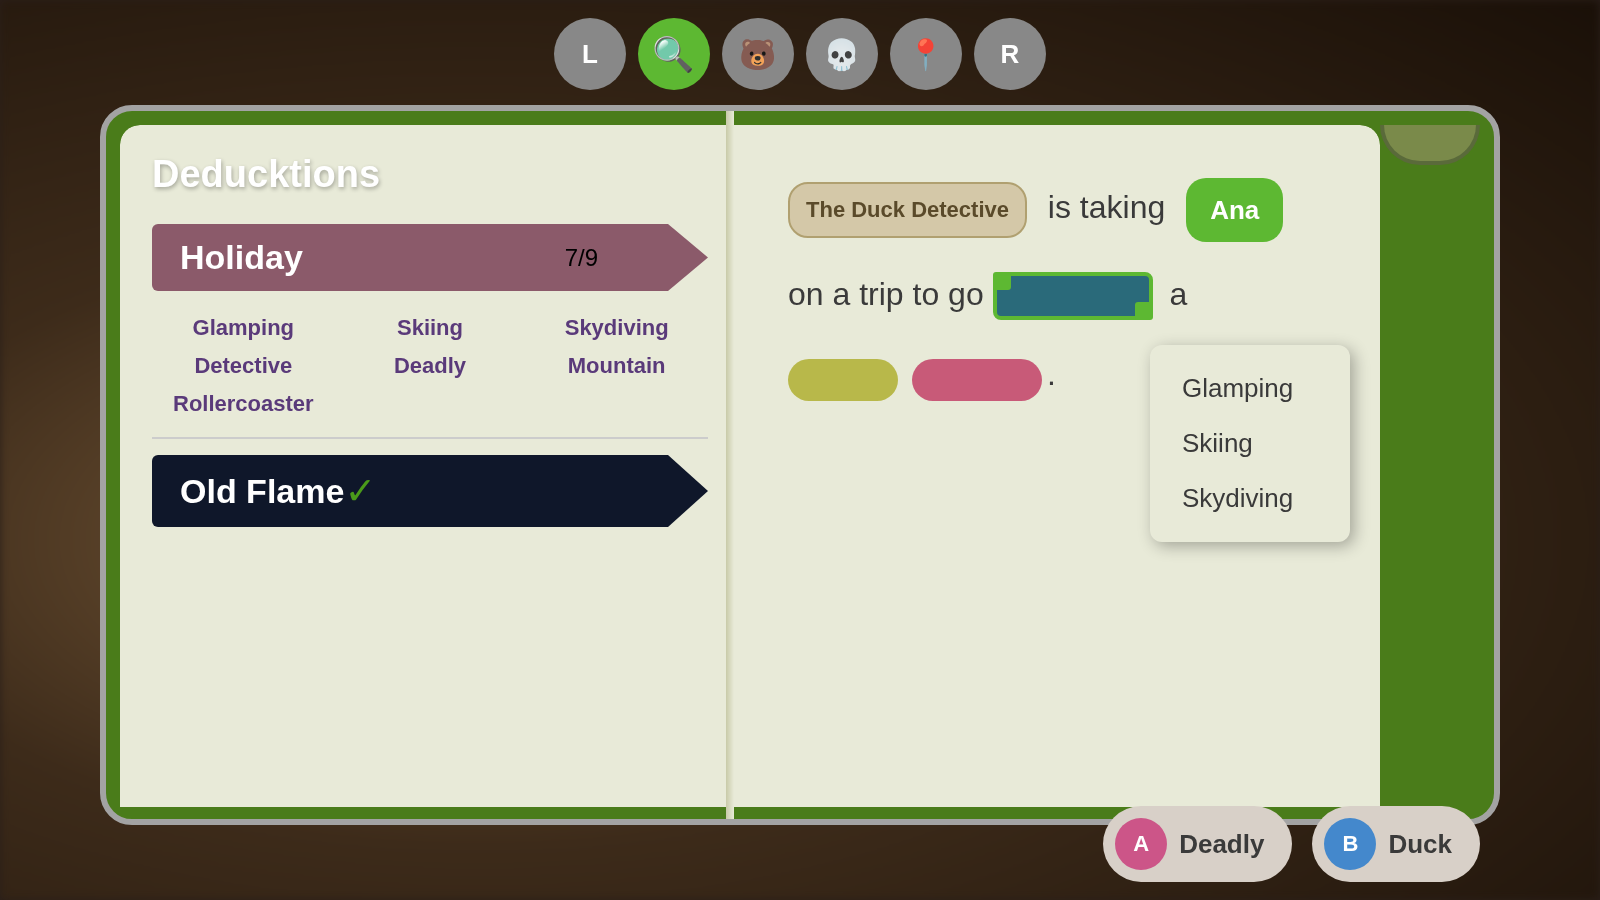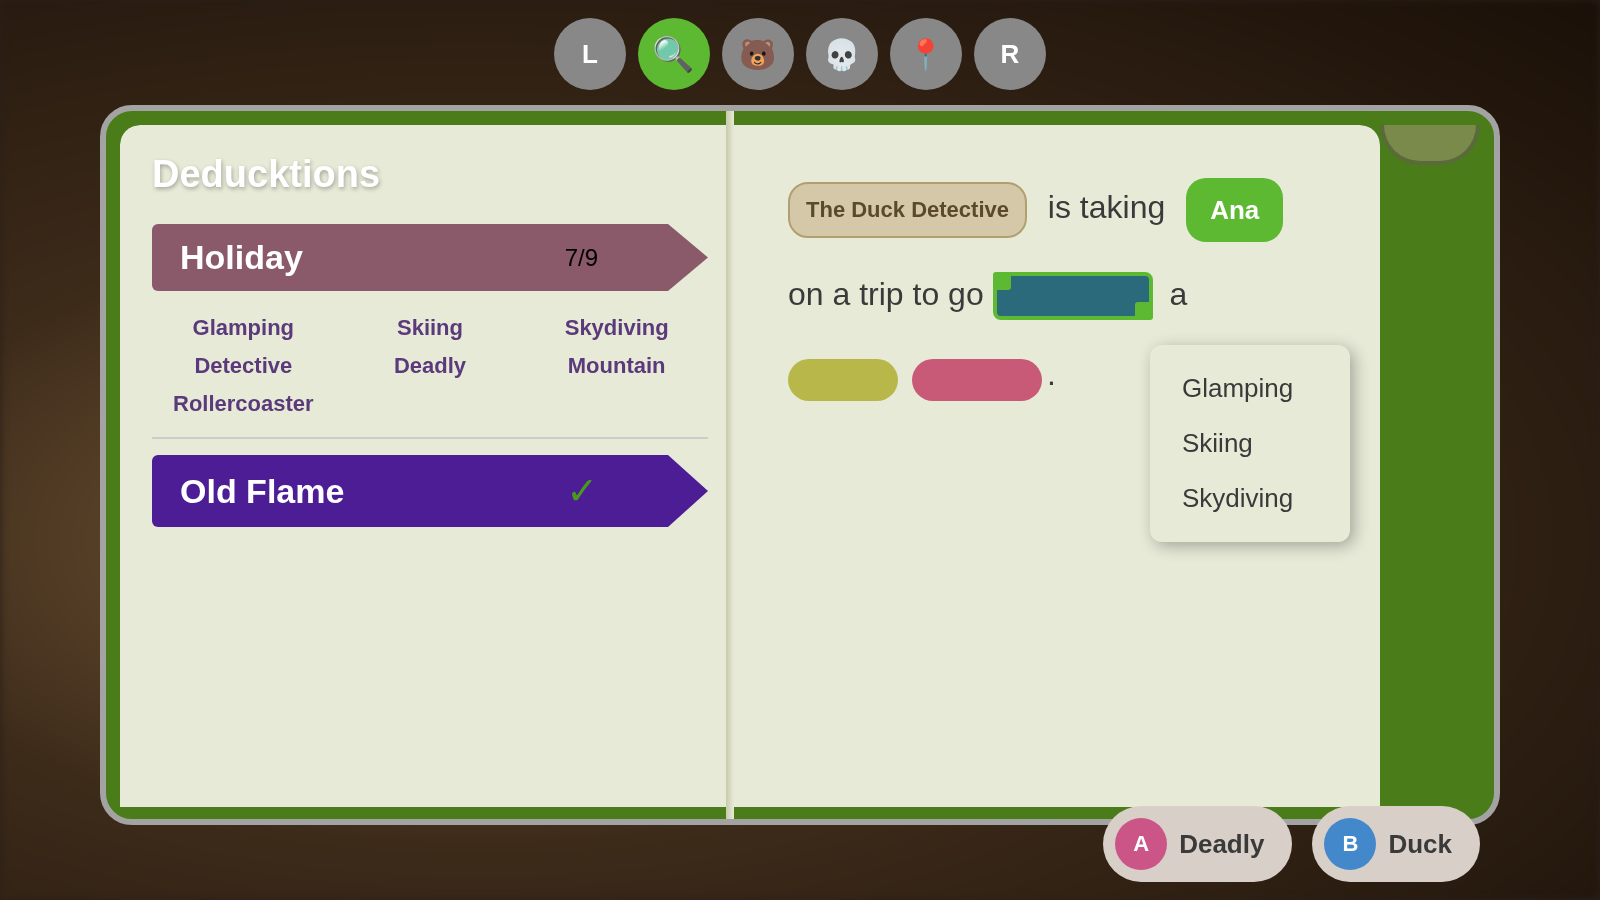--- a/index.html
+++ b/index.html
@@ -152,27 +152,27 @@
     .closed-label {
       font-size: 22px;
       color: #888;
       margin-bottom: 16px;
       padding-left: 8px;
     }
 
     
     .old-flame-banner {
       position: relative;
-      background: #4c1d95;
+      background: #0f172a;
       border-radius: 6px 0 0 6px;
       padding: 14px 80px 14px 28px;
       clip-path: polygon(0 0, calc(100% - 40px) 0, 100% 50%, calc(100% - 40px) 100%, 0 100%);
       display: flex;
       align-items: center;
-      justify-content: space-between;
+      justify-content: flex-start;
     }
 
     .old-flame-title {
       font-size: 34px;
       font-weight: bold;
       color: white;
     }
 
     .checkmark {
       font-size: 38px;

